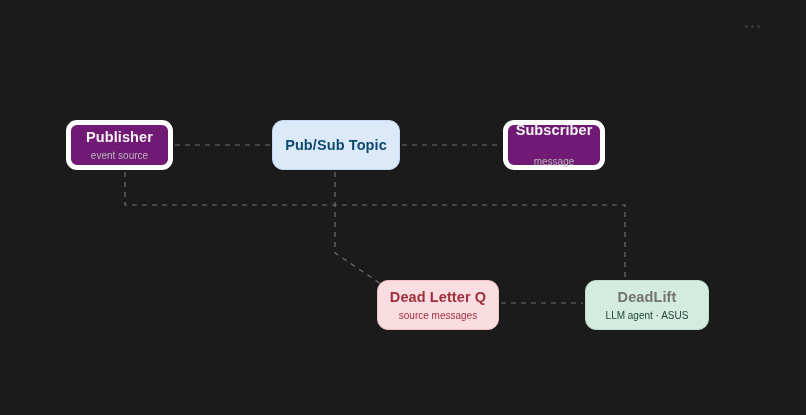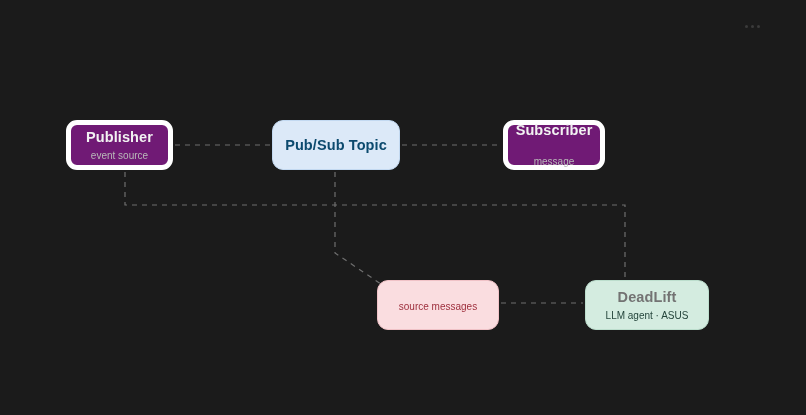--- a/index.html
+++ b/index.html
@@ -144,20 +144,21 @@
   <div class="node blue" id="node-pubsub-topic" style="left: 272px; top: 120px; width: 128px; height: 50px;">
     <span class="title">Pub/Sub Topic</span>
   </div>
 
   <div class="node dark" id="node-subscriber" style="left: 503px; top: 120px; width: 102px; height: 50px; gap: 13px;">
     <span class="title">Subscriber</span>
     <span class="subtitle">message</span>
   </div>
 
   <div class="node pink" id="node-dead-letter-q" style="left: 377px; top: 280px; width: 122px; height: 50px;">
+    <span class="title">Dead Letter Q</span>
     <span class="subtitle">source messages</span>
   </div>
 
   <div class="node green" id="node-deadlift" style="left: 585px; top: 280px; width: 124px; height: 50px;">
     <span class="title">DeadLift</span>
     <span class="subtitle">LLM agent · ASUS</span>
   </div>
 
 
   <div id="corner-dots">

